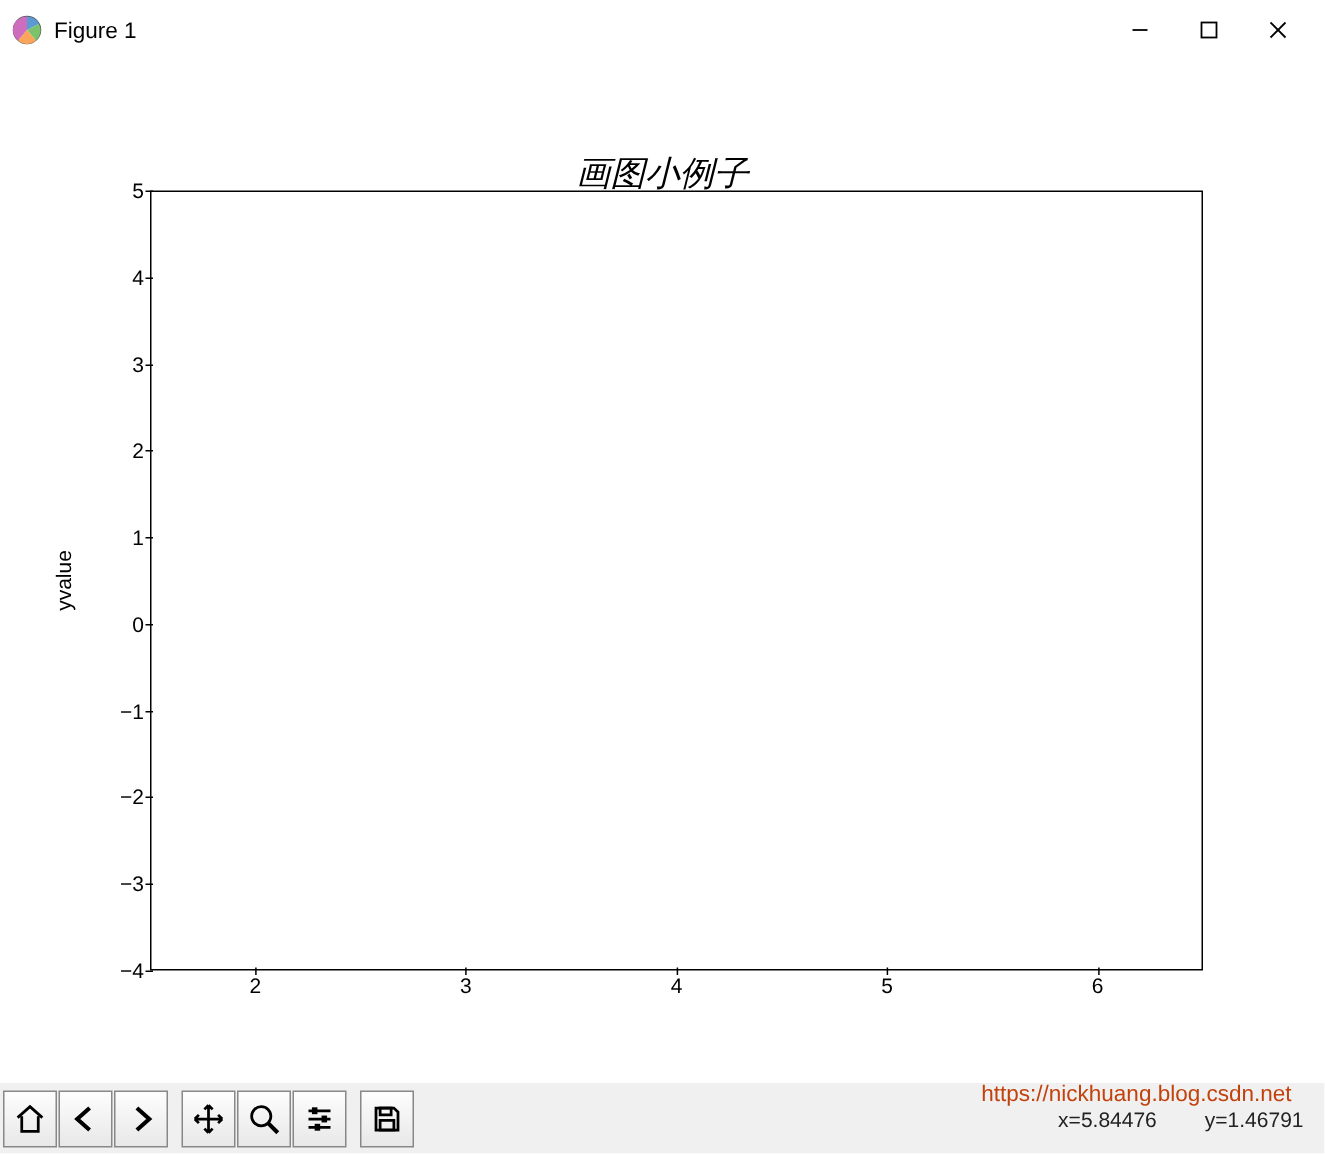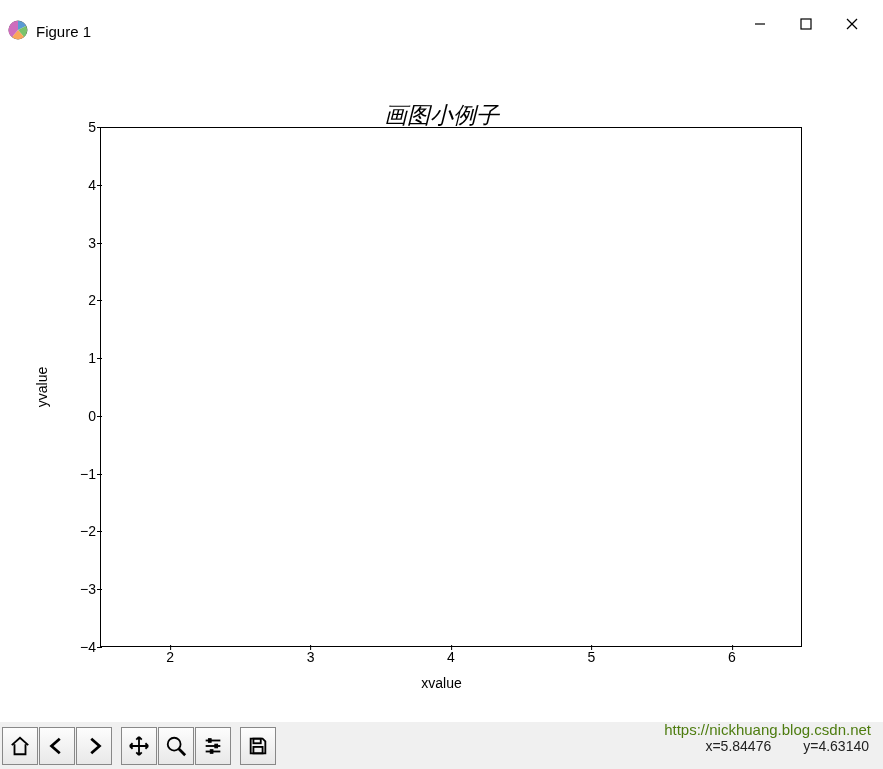--- a/index.html
+++ b/index.html
@@ -7,21 +7,21 @@
       font-family: Arial, sans-serif;
       background: #fff;
       width: 883px;
       height: 769px;
       overflow: hidden;
       position: relative;
     }
     .titlebar {
       height: 40px;
       display: flex;
-      align-items: flex-end;
+      align-items: center;
       padding: 0 8px;
       background: #fff;
     }
     .app-icon {
       width: 20px; height: 20px;
       margin-right: 8px;
       position: relative;
     }
     .app-icon svg { width: 100%; height: 100%; }
     .title-text { font-size: 15px; color: #000; }
@@ -138,23 +138,23 @@
     .coord-readout {
       margin-left: auto;
       display: flex;
       gap: 32px;
       padding-right: 12px;
       font-size: 14px;
       color: #222;
     }
     .watermark {
       position: absolute;
-      right: 12px;
+      right: 22px;
       bottom: 31px;
-      color: #4d7c0f;
+      color: #c2410c;
       font-size: 15px;
       z-index: 1;
       pointer-events: none;
     }
   </style>
 </head>
 <body>
 
 <div class="titlebar">
   <span class="app-icon">
@@ -184,21 +184,20 @@
           <line x1="11" y1="1" x2="1" y2="11"></line>
         </svg>
     </div>
   </div>
 </div>
 
 <div class="plot-area">
   <div class="chart-title">画图小例子</div>
   <div class="axes-box"></div>
   <div class="ylabel">yvalue</div>
-  <div class="xlabel">xvalue</div>
   <div id="yticks-container">
       <div class="ytick" style="top: 602px;">−4</div>
       <div class="ytick" style="top: 544.222px;">−3</div>
       <div class="ytick" style="top: 486.444px;">−2</div>
       <div class="ytick" style="top: 428.667px;">−1</div>
       <div class="ytick" style="top: 370.889px;">0</div>
       <div class="ytick" style="top: 313.111px;">1</div>
       <div class="ytick" style="top: 255.333px;">2</div>
       <div class="ytick" style="top: 197.556px;">3</div>
       <div class="ytick" style="top: 139.778px;">4</div>
@@ -256,15 +255,15 @@
   <div class="tb-sep"></div>
   <div class="tb-btn">
     <svg viewBox="0 0 24 24">
         <path d="M4 4 H17 L20 7 V20 H4 Z" fill="none" stroke="#000" stroke-width="2"></path>
         <rect x="7" y="4" width="8" height="5" fill="none" stroke="#000" stroke-width="2"></rect>
         <rect x="7" y="13" width="10" height="7" fill="none" stroke="#000" stroke-width="2"></rect>
       </svg>
   </div>
   <div class="coord-readout">
     <span><span>x=</span><span>5.84476</span></span>
-    <span><span>y=</span><span>4.63140</span></span>
+    <span><span>y=</span><span>1.46791</span></span>
   </div>
 </div>
 
 </body></html>

